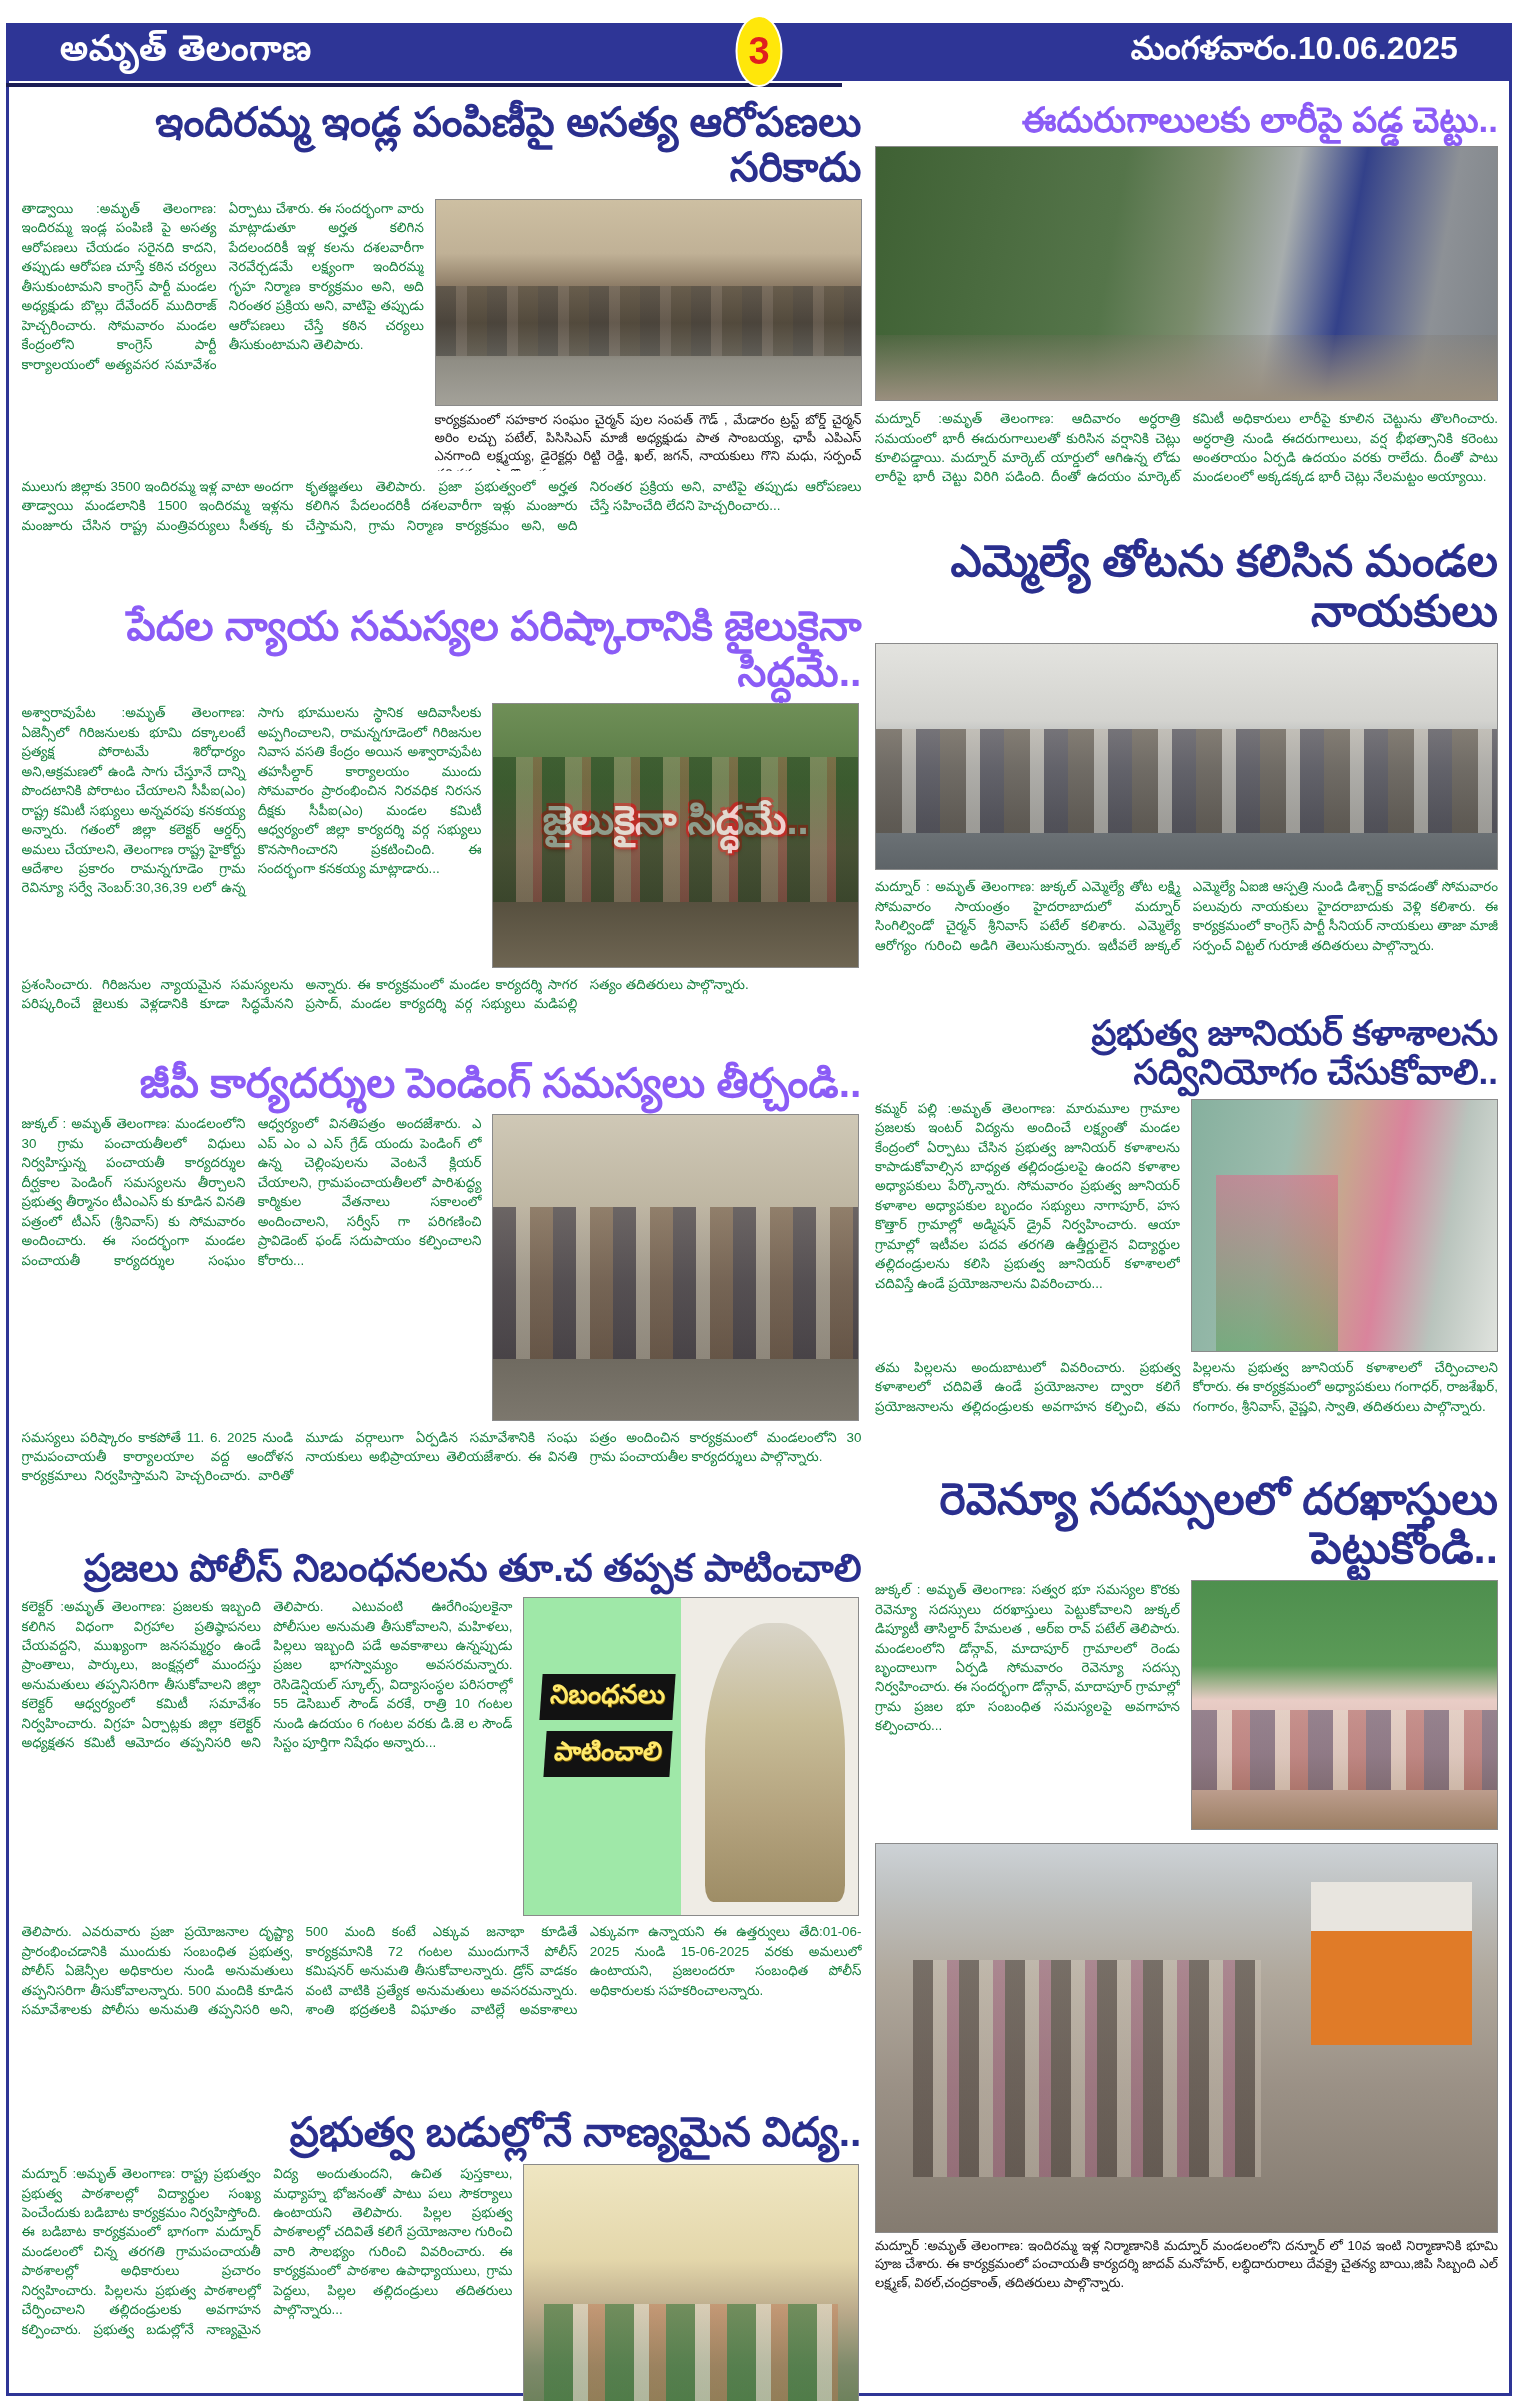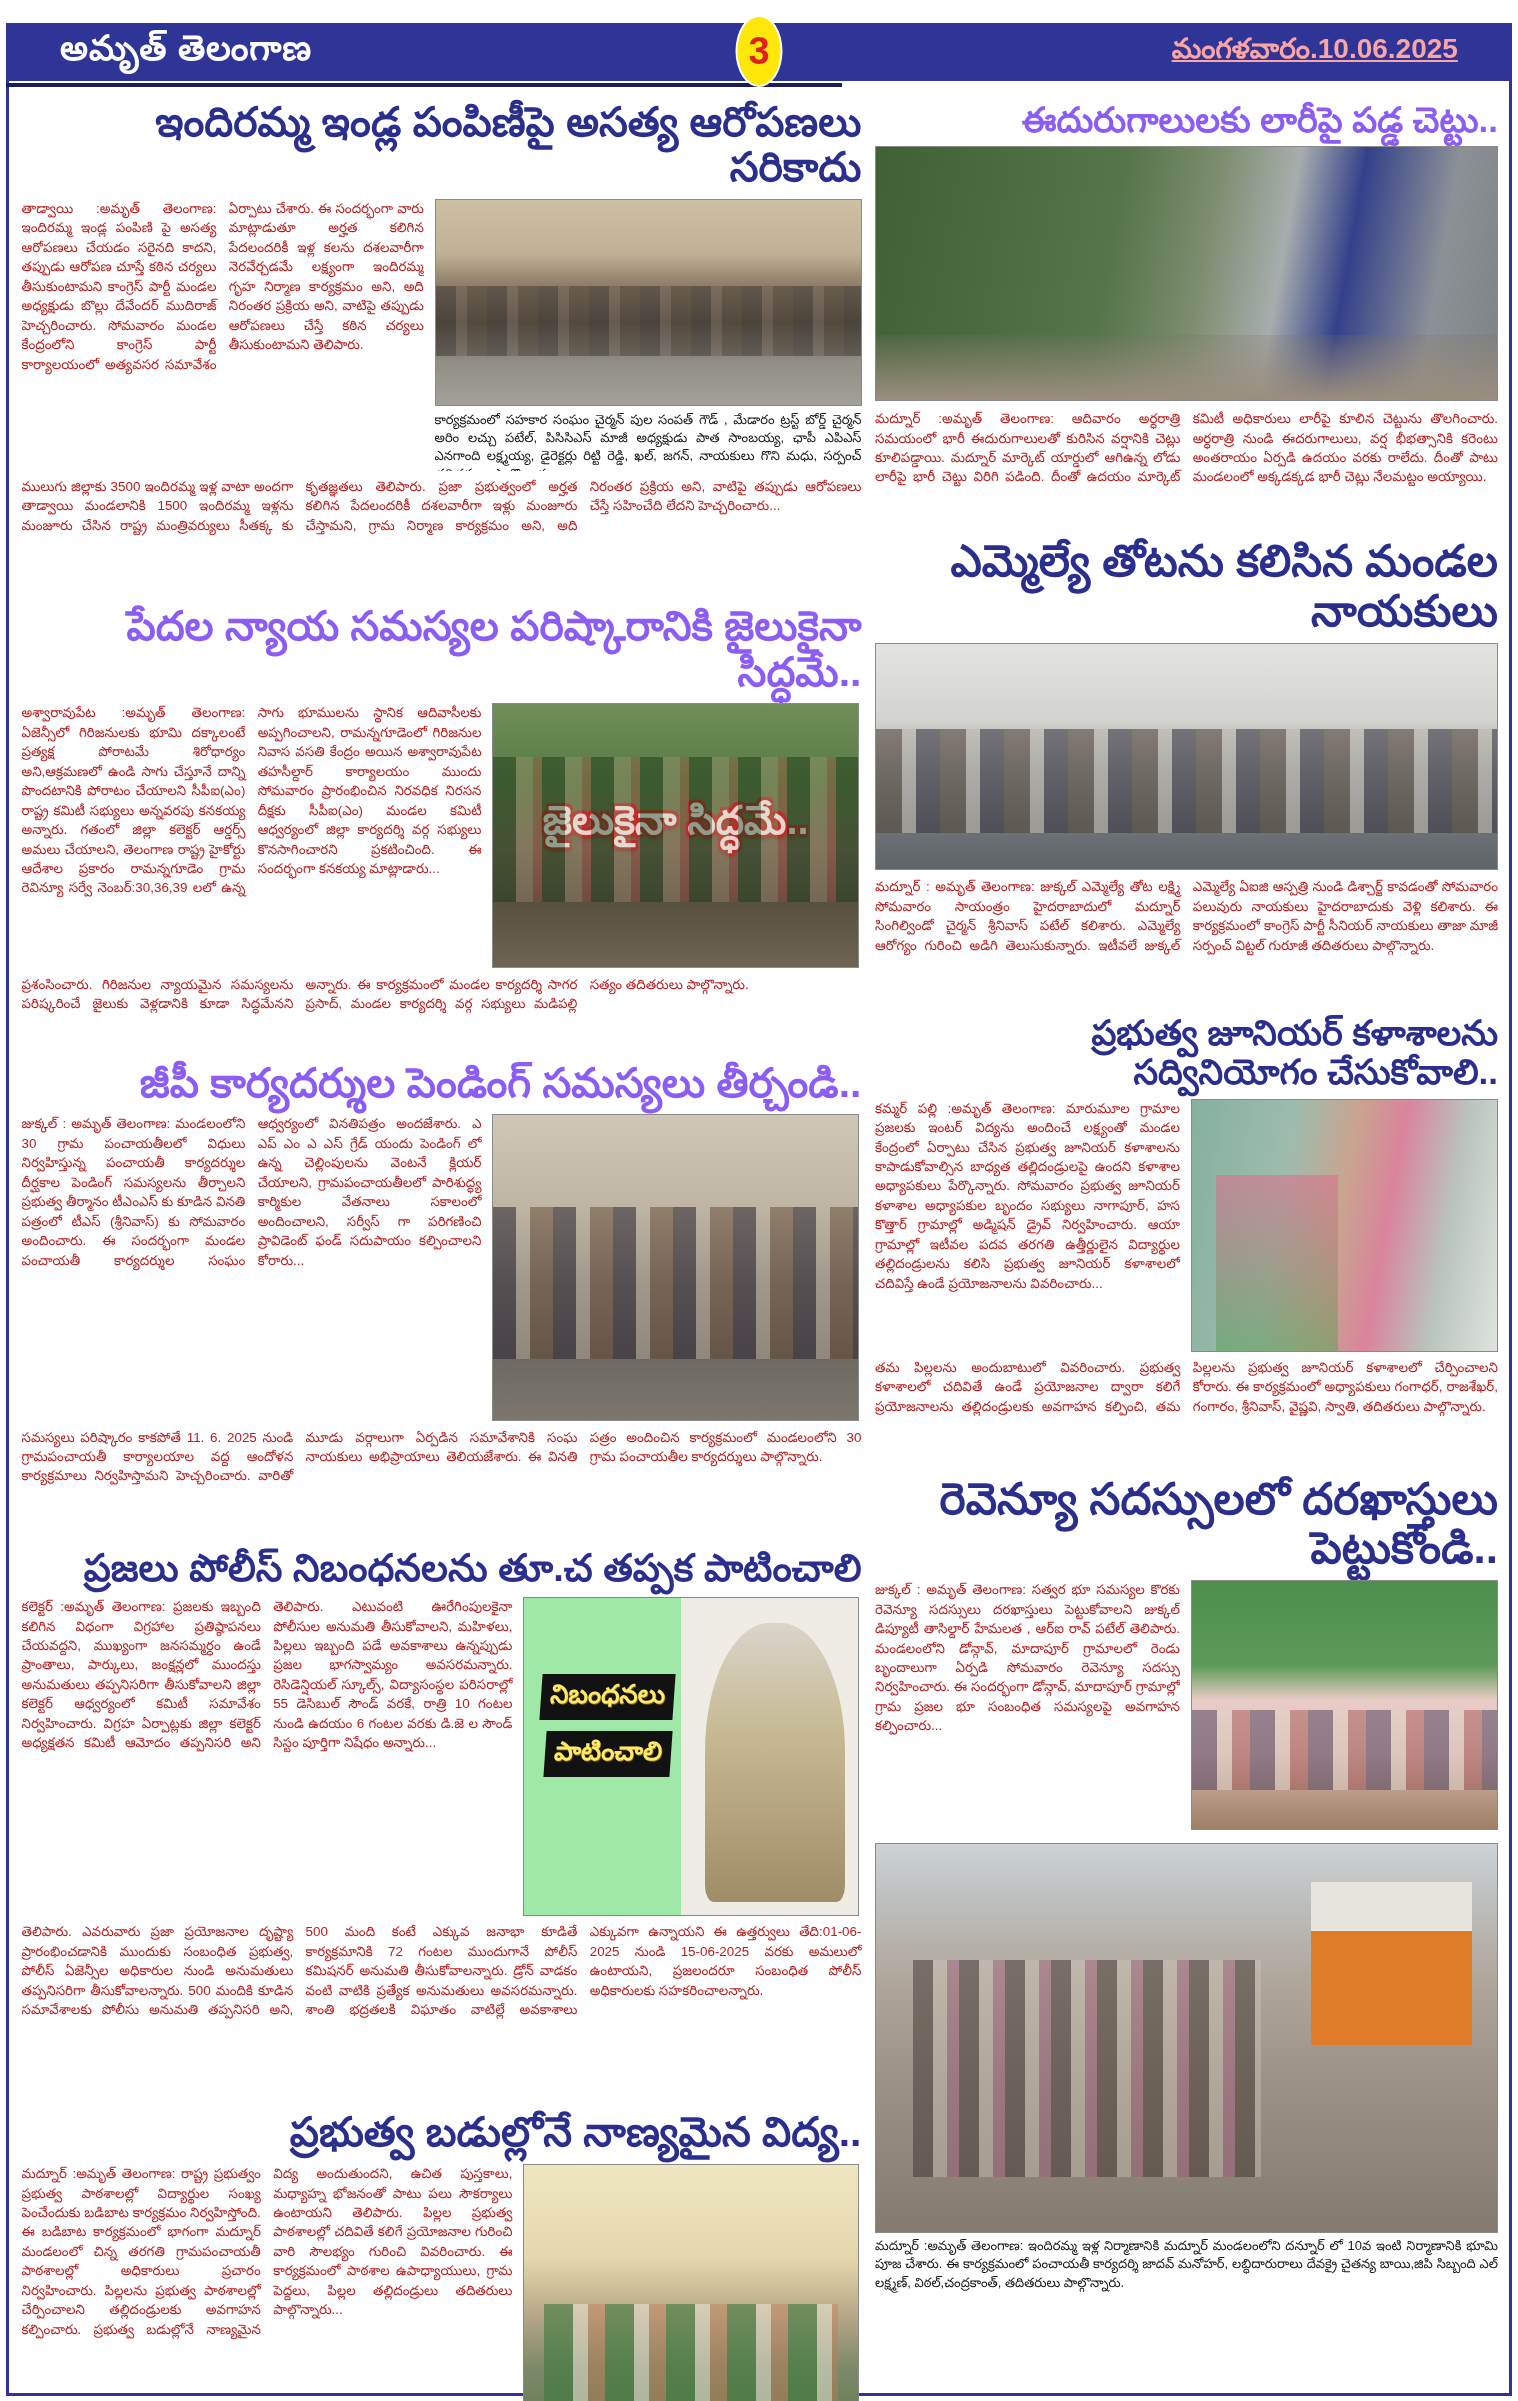--- a/index.html
+++ b/index.html
@@ -8,40 +8,40 @@
 
   
   .frame-l,.frame-r{position:absolute;top:23px;bottom:4.6px;width:3.1px;background:#2e3596;}
   .frame-l{left:6.1px}.frame-r{right:6.1px}
   .frame-b{position:absolute;left:6.1px;right:6.1px;bottom:4.6px;height:3.1px;background:#2e3596;}
 
   
   .masthead{position:absolute;left:6.1px;right:6.1px;top:23px;height:58px;background:#2e3596;
     display:flex;align-items:center;justify-content:space-between;padding:0 54px;box-sizing:border-box;}
   .paper-name{color:#ffffff;font-size:35px;font-weight:bold;letter-spacing:0.8px;}
-  .date-line{color:#fca5a5;font-size:28px;font-weight:bold;text-decoration:underline;}
+  .date-line{color:#ffffff;font-size:32px;font-weight:bold;}
   .page-badge{position:absolute;left:50%;top:15.3px;transform:translateX(-50%);
     width:43px;height:68px;background:#ffe70a;border-radius:50%;border:2.3px solid #fff;
     display:flex;align-items:center;justify-content:center;
     color:#e01f1f;font-size:38px;font-weight:bold;z-index:3;}
   .masthead-rule{position:absolute;left:6.1px;top:83px;width:836px;height:3.8px;background:#1b1d55;}
 
   
   .col-left{position:absolute;left:21.5px;top:98px;width:840px;}
   .col-right{position:absolute;left:875px;top:98px;width:623px;}
 
   .hl{font-weight:bold;line-height:1.12;text-align:right;margin:1.5px 0 7.7px 0;}
   .hl.blue{color:#2a2f8e;}
   .hl.red{color:#8b5cf6;}
   .hl.sz54{font-size:41px;}
   .hl.sz50{font-size:38px;}
   .hl.sz46{font-size:35px;}
   .hl.sz44{font-size:44px;}
 
-  .bodytxt{font-size:13.4px;line-height:1.45;color:#b91c1c;text-align:justify;overflow:hidden;}
+  .bodytxt{font-size:13.4px;line-height:1.45;color:#15803d;text-align:justify;overflow:hidden;}
   .cols2{column-count:2;column-gap:12.3px;}
   .cols3{column-count:3;column-gap:12.3px;}
   .caption{font-size:13px;line-height:1.4;color:#141414;text-align:justify;margin-top:4.6px;overflow:hidden;}
 
   .row{display:flex;gap:10.7px;}
   .photo{position:relative;border:0.8px solid #8a8a8a;box-sizing:border-box;flex:none;overflow:hidden;}
 
   
   .ph-a1{background:
     linear-gradient(180deg,#cdbfa2 0%,#c0b196 26%,#8d7c66 42%,#5d5142 60%,#8f8d84 78%,#a3a199 100%);}

